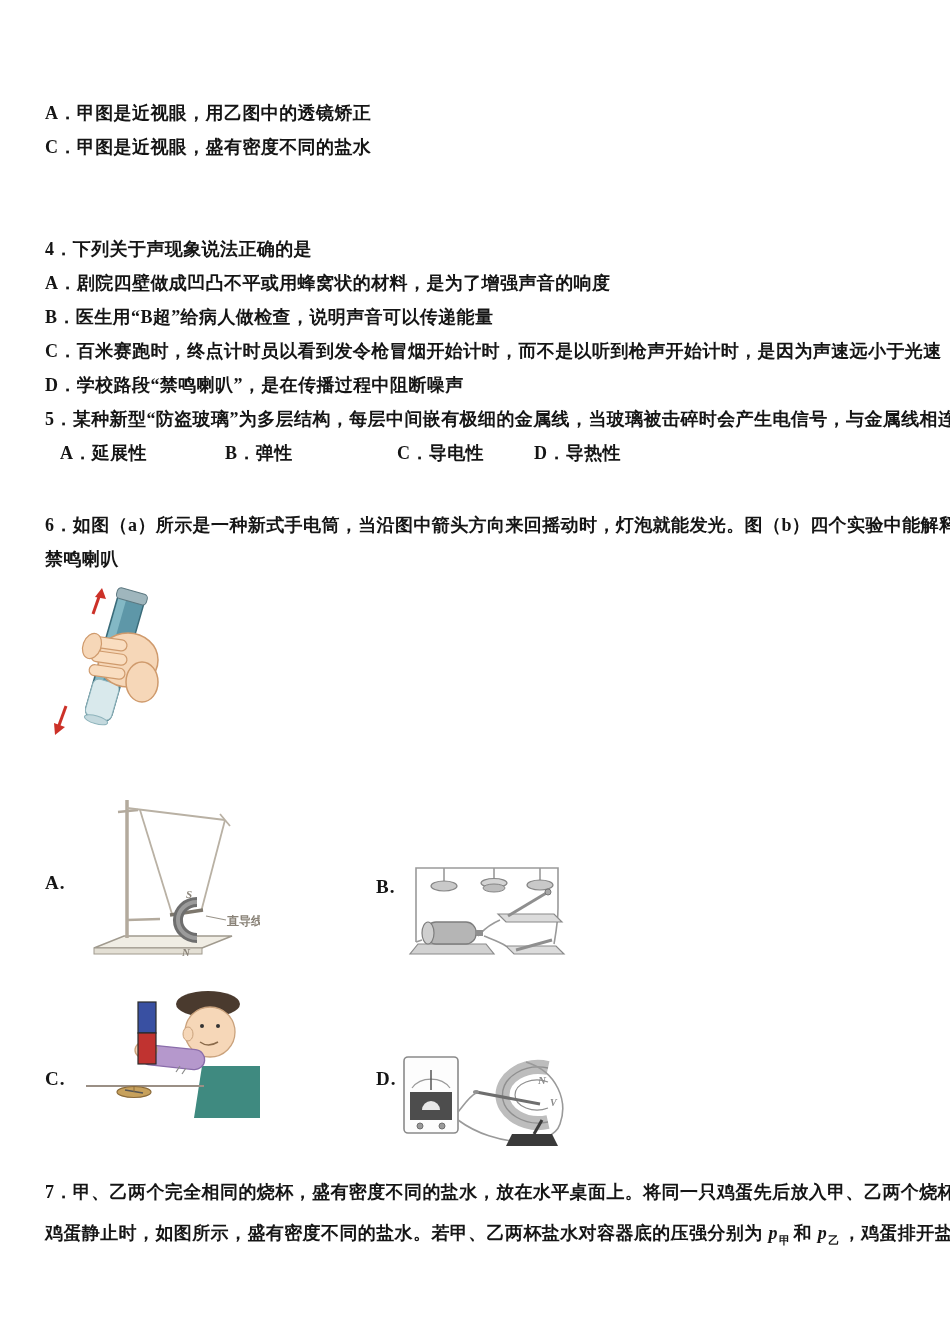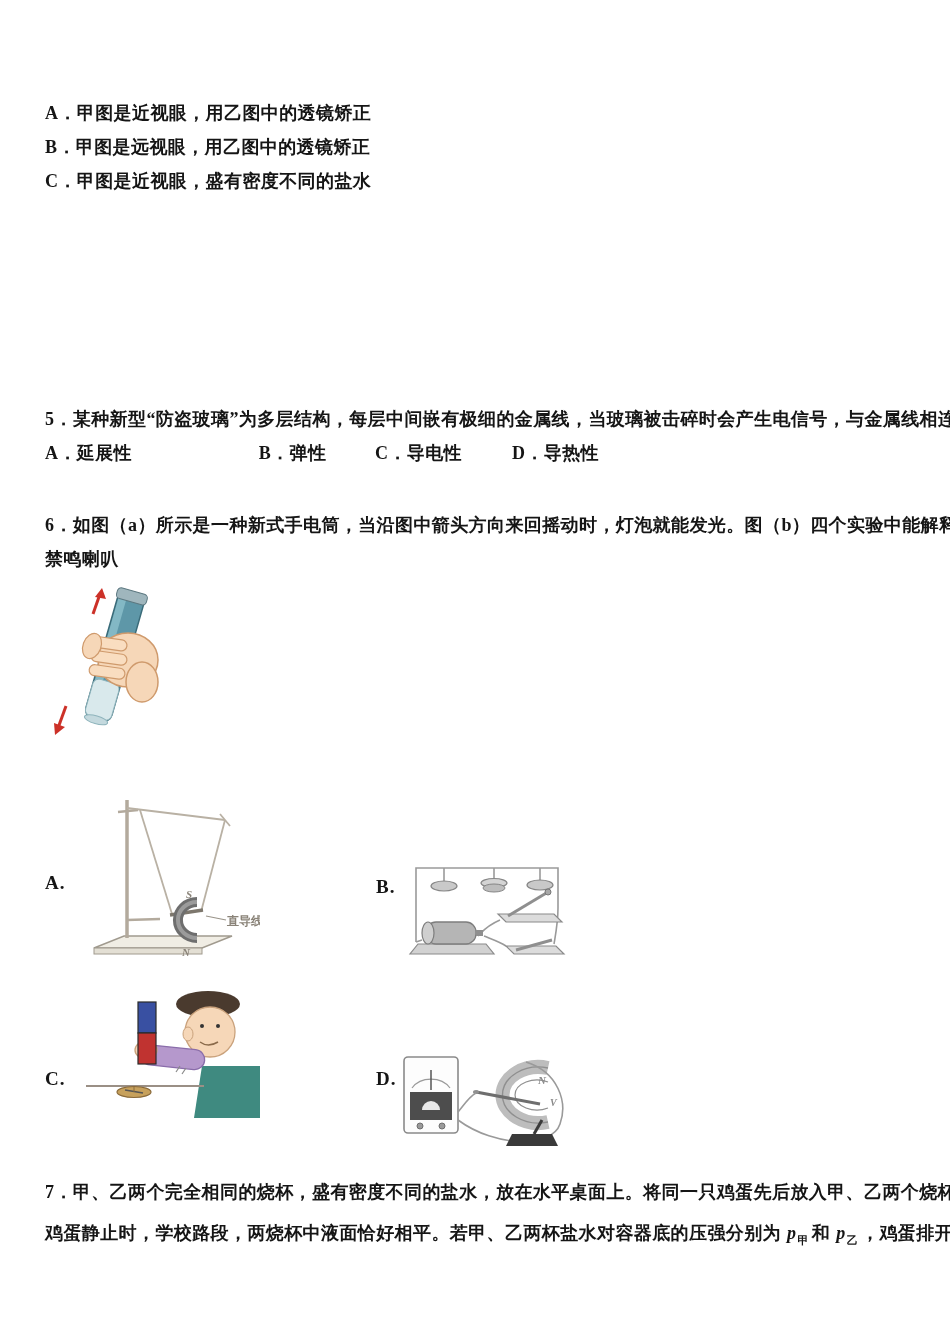--- a/index.html
+++ b/index.html
@@ -6,38 +6,44 @@
   .page{
     position:relative;width:950px;height:1344px;background:#ffffff;
     font-family:"Liberation Serif","DejaVu Serif",serif;
     color:#151515;font-weight:700;overflow:hidden;
   }
   .tblock{position:absolute;left:45px;width:880px;}
   .line{height:34px;line-height:34px;font-size:18px;letter-spacing:0.4px;white-space:nowrap;}
   .q7block .line{height:41px;line-height:41px;}
   .optrow{height:34px;line-height:34px;font-size:18px;letter-spacing:0.4px;white-space:nowrap;}
   .optrow .opt{display:inline-block;}
-  .opt-w1{width:165px;} .opt-w2{width:165px;text-align:center;} .opt-w3{width:137px;}
+  .opt-w1{width:165px;margin-left:15px;} .opt-w2{width:165px;} .opt-w3{width:137px;margin-left:7px;}
   .figlabel{position:absolute;font-size:19px;font-weight:700;letter-spacing:1px;}
   .fig{position:absolute;}
   .pvar{font-style:italic;font-family:"Liberation Serif",serif;margin:0 1px 0 6px;font-weight:700;}
   .psub{font-size:11px;margin-right:3px;font-weight:700;}
   svg text{font-family:"Liberation Serif","DejaVu Serif",serif;}
 </style>
 </head>
 <body>
 
 <div class="page">
 
   <div class="tblock" style="top:96px;">
     <div class="line">A．甲图是近视眼，用乙图中的透镜矫正</div>
-    <div class="line">B．甲图是远视眼，用乙图中的透镜矫正</div>
     <div class="line">C．甲图是近视眼，盛有密度不同的盐水</div>
   </div>
 
+  <div class="tblock" style="top:232px;">
+    <div class="line">4．下列关于声现象说法正确的是</div>
+    <div class="line">A．剧院四壁做成凹凸不平或用蜂窝状的材料，是为了增强声音的响度</div>
+    <div class="line">B．医生用“B超”给病人做检查，说明声音可以传递能量</div>
+    <div class="line">C．百米赛跑时，终点计时员以看到发令枪冒烟开始计时，而不是以听到枪声开始计时，是因为声速远小于光速</div>
+    <div class="line">D．学校路段“禁鸣喇叭”，是在传播过程中阻断噪声</div>
+  </div>
 
   <div class="tblock" style="top:402px;">
     <div class="line">5．某种新型“防盗玻璃”为多层结构，每层中间嵌有极细的金属线，当玻璃被击碎时会产生电信号，与金属线相连</div>
     <div class="optrow">
       <span class="opt opt-w1">A．延展性</span><span class="opt opt-w2">B．弹性</span><span class="opt opt-w3">C．导电性</span><span class="opt">D．导热性</span>
     </div>
   </div>
 
   <div class="tblock" style="top:508px;">
     <div class="line">6．如图（a）所示是一种新式手电筒，当沿图中箭头方向来回摇动时，灯泡就能发光。图（b）四个实验中能解释上述</div>
@@ -186,16 +192,16 @@
       <text x="150" y="52" font-size="10" font-style="italic" fill="#8a8a8a">V</text>
       <g>
         <polygon points="112,80 152,80 158,92 106,92" fill="#3a3a3a"></polygon>
         <line x1="134" y1="80" x2="142" y2="66" stroke="#3a3a3a" stroke-width="3"></line>
       </g>
     </svg>
   </div>
 
   <div class="tblock q7block" style="top:1172px;">
     <div class="line">7．甲、乙两个完全相同的烧杯，盛有密度不同的盐水，放在水平桌面上。将同一只鸡蛋先后放入甲、乙两个烧杯中，当</div>
-    <div class="line"><span>鸡蛋静止时，学校路段，两烧杯中液面恰好相平。若甲、乙两杯盐水对容器底的压强分别为</span><i class="pvar">p</i><sub class="psub">甲</sub><span>和</span><i class="pvar">p</i><sub class="psub">乙</sub><span>，鸡蛋排开盐水的</span></div>
+    <div class="line"><span>鸡蛋静止时，如图所示，盛有密度不同的盐水。若甲、乙两杯盐水对容器底的压强分别为</span><i class="pvar">p</i><sub class="psub">甲</sub><span>和</span><i class="pvar">p</i><sub class="psub">乙</sub><span>，鸡蛋排开盐水的</span></div>
   </div>
 
 </div>
 
 </body></html>

